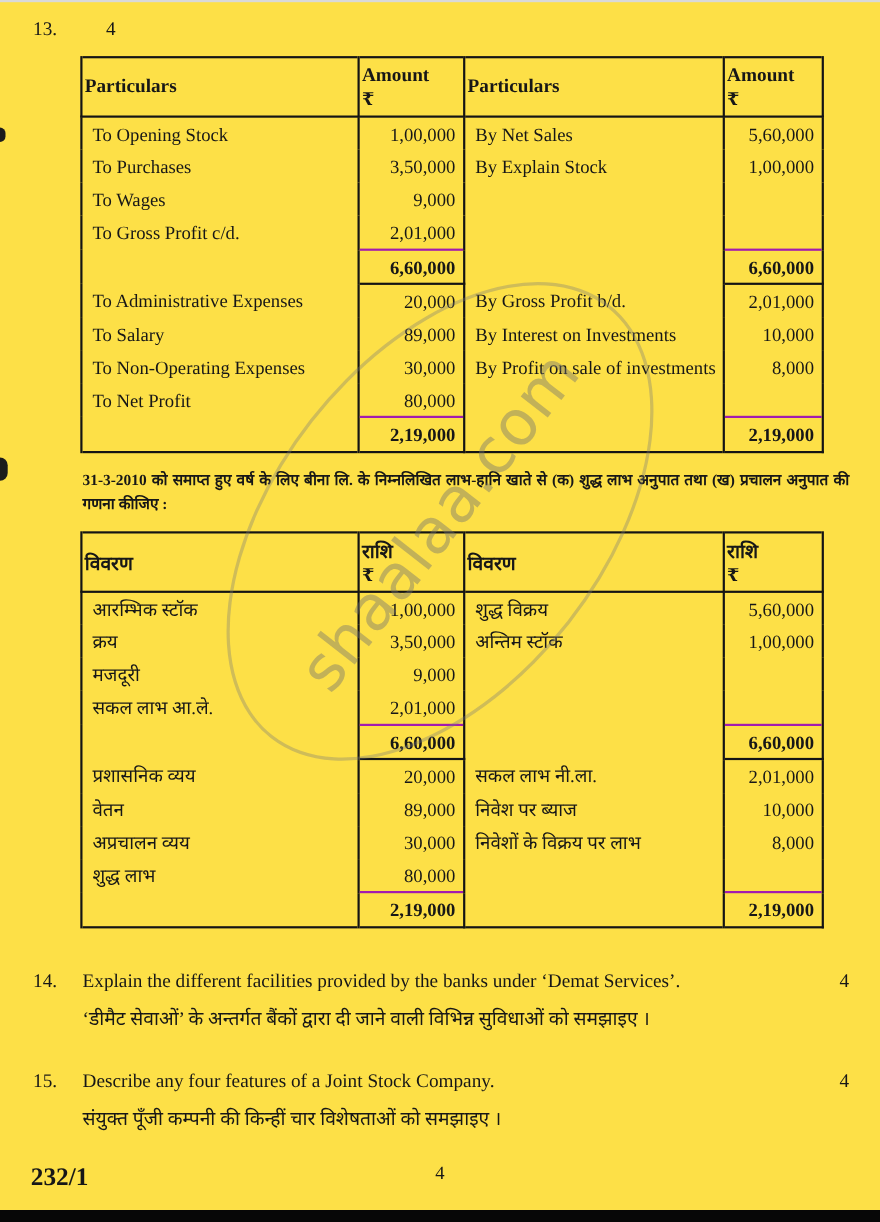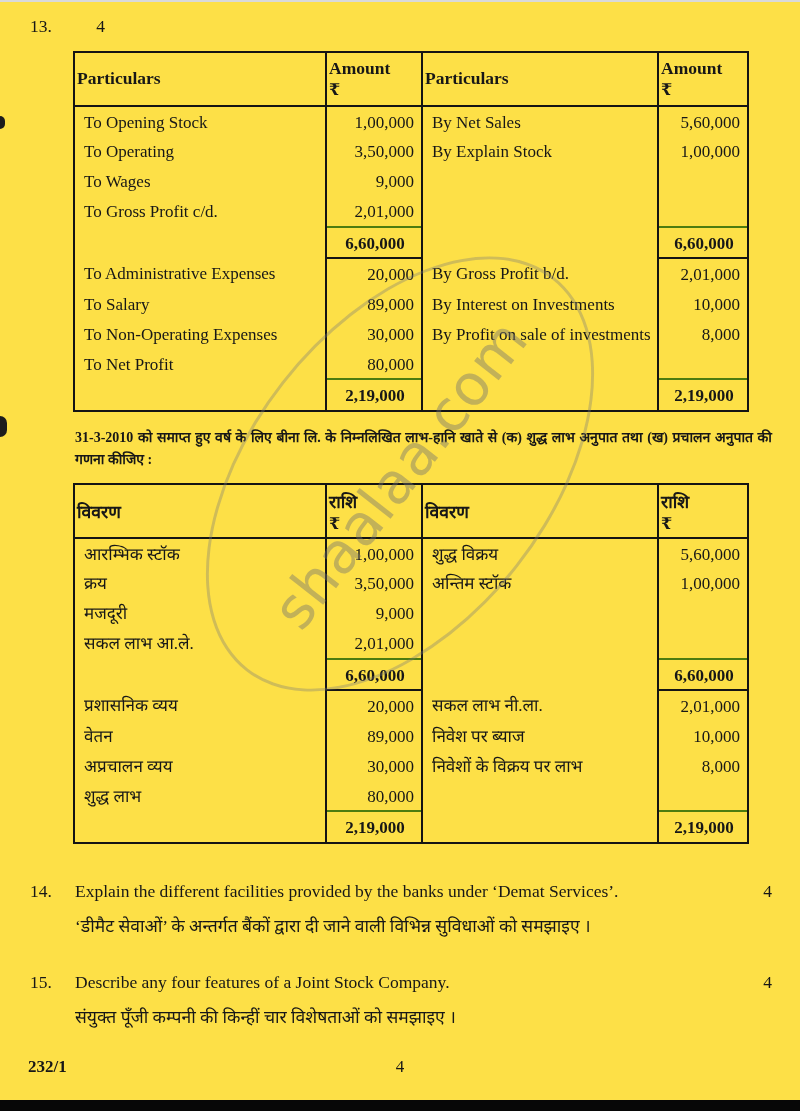--- a/index.html
+++ b/index.html
@@ -39,25 +39,25 @@
   .pl-table thead th {
     border-bottom: 2px solid #141414; height: 54px; vertical-align: middle;
     text-align: left; font-size: 17.5px; font-weight: bold; padding: 2px;
   }
   .pl-table thead .hdr-line2 { font-size: 16px; font-weight: bold; margin-top: 1px; }
   .pl-table td {
     font-size: 17px; line-height: 1.28; padding: 5px 6px 3px 9px;
     vertical-align: top; height: 29px;
   }
   .c-amt { text-align: right; padding-right: 7px !important; }
-  .amt-total { border-top: 2px solid #4d7c0f; border-bottom: 2px solid #141414; font-weight: bold; text-align: center; }
+  .amt-total { border-top: 2px solid #a21caf; border-bottom: 2px solid #141414; font-weight: bold; }
   td.justify { text-align: justify; }
 
   
-  .footer-code { position: absolute; left: 28px; top: 1055px; font-size: 17px; font-weight: bold; z-index: 1; }
+  .footer-code { position: absolute; left: 28px; top: 1055px; font-size: 23px; font-weight: bold; z-index: 1; }
   .footer-page { position: absolute; left: 0; top: 1055px; width: 100%; text-align: center; font-size: 17px; z-index: 1; }
 
   
   .scan-bar { position: absolute; left: 0; bottom: 0; width: 100%; height: 13px; background: #070707; z-index: 3; }
   .edge-mark-a { position: absolute; left: 0; top: 114px; width: 5px; height: 13px; background: #1c1c1c; border-radius: 0 7px 7px 0; z-index: 3; }
   .edge-mark-b { position: absolute; left: 0; top: 414px; width: 7px; height: 21px; background: #1c1c1c; border-radius: 0 9px 9px 0; z-index: 3; }
 
   
   .watermark { position: absolute; inset: 0; z-index: 2; pointer-events: none; }
   .wm-ellipse {
@@ -109,21 +109,21 @@
         </tr>
       </thead>
       <tbody id="tbody-en">
           <tr>
             <td class="c-item">To Opening Stock</td>
             <td class="c-amt">1,00,000</td>
             <td class="c-item">By Net Sales</td>
             <td class="c-amt">5,60,000</td>
           </tr>
           <tr>
-            <td class="c-item">To Operating</td>
+            <td class="c-item">To Purchases</td>
             <td class="c-amt">3,50,000</td>
             <td class="c-item">By Explain Stock</td>
             <td class="c-amt">1,00,000</td>
           </tr>
           <tr>
             <td class="c-item">To Wages</td>
             <td class="c-amt">9,000</td>
             <td class="c-item"></td>
             <td class="c-amt"></td>
           </tr>

